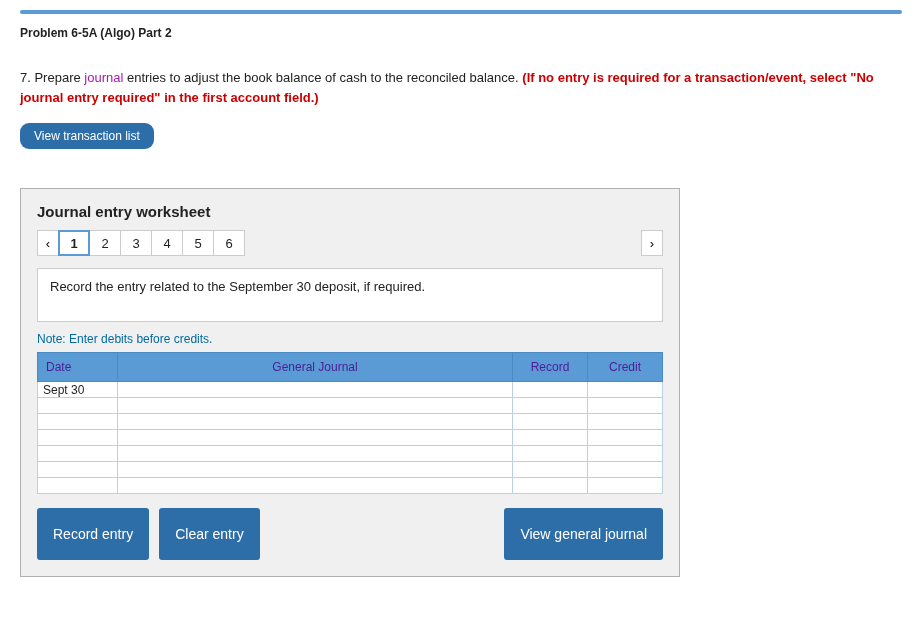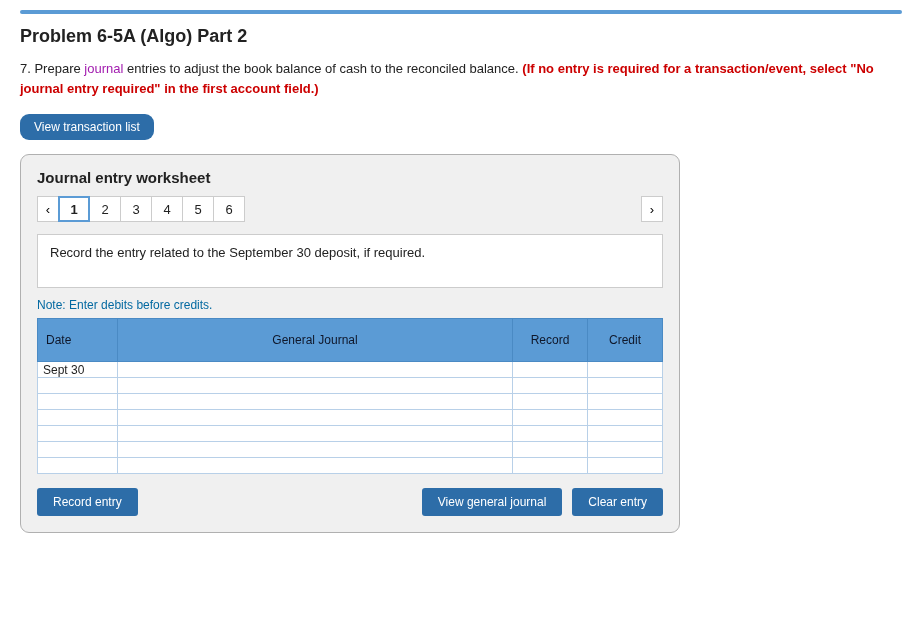--- a/index.html
+++ b/index.html
@@ -11,22 +11,22 @@
       padding: 10px 20px;
     }
     .top-bar {
       height: 4px;
       background: #5b9bd5;
       margin-bottom: 12px;
       border-radius: 2px;
     }
     .problem-title {
       font-weight: bold;
-      font-size: 18px;
-      margin-bottom: 12px;
+      font-size: 12px;
+      margin-bottom: 28px;
     }
     .instructions {
       font-size: 13px;
       margin-bottom: 16px;
       line-height: 1.5;
     }
     .instructions .black { color: #222; }
     .instructions .blue { color: #a21caf; }
     .instructions .red { color: #cc0000; font-weight: bold; }
     .view-transaction-btn {
@@ -37,22 +37,23 @@
       border-radius: 9px;
       font-size: 12px;
       cursor: pointer;
       margin-bottom: 14px;
       display: inline-block;
     }
     .worksheet-container {
       border: 1px solid #b0b0b0;
       background: #f0f0f0;
       padding: 14px 16px 16px;
-      border-radius: 9px;
+      border-radius: 0;
       max-width: 660px;
+      margin-top: 25px;
     }
     .worksheet-title {
       font-size: 15px;
       font-weight: bold;
       margin-bottom: 10px;
     }
     .tab-nav {
       display: flex;
       align-items: center;
       margin-bottom: 12px;
@@ -100,23 +101,23 @@
       font-size: 12px;
       margin-bottom: 6px;
     }
     .journal-table {
       width: 100%;
       border-collapse: collapse;
       margin-bottom: 14px;
     }
     .journal-table th {
       background: #5b9bd5;
-      color: #0f172a;
+      color: #4c1d95;
       border: 1px solid #4a8ac4;
-      padding: 14px 8px;
+      padding: 7px 8px;
       font-size: 12px;
       font-weight: normal;
       text-align: center;
     }
     .journal-table th.date-col { text-align: left; width: 80px; }
     .journal-table th.journal-col { text-align: center; }
     .journal-table th.debit-col { width: 75px; }
     .journal-table th.credit-col { width: 75px; }
     .journal-table td {
       border: 1px solid #b8d0e8;
@@ -141,23 +142,23 @@
     }
     .action-buttons {
       display: flex;
       gap: 10px;
       align-items: center;
     }
     .action-btn {
       background: #2d6da8;
       color: #fff;
       border: none;
-      padding: 7px 16px;
+      padding: 18px 16px;
       border-radius: 3px;
-      font-size: 12px;
+      font-size: 14px;
       cursor: pointer;
     }
     .action-btn.right {
       margin-left: auto;
     }
   </style>
 </head>
 <body>
 
 
@@ -241,19 +242,19 @@
           <td class="date-cell"></td>
           <td><input type="text" style=""></td>
           <td><input type="text" style=""></td>
           <td><input type="text" style=""></td>
         </tr>
       </tbody>
   </table>
 
   <div class="action-buttons">
     <button class="action-btn">Record entry</button>
+    <button class="action-btn">Clear entry</button>
     <button class="action-btn right">View general journal</button>
-    <button class="action-btn">Clear entry</button>
   </div>
 </div>
 
 
 
 
 </body></html>

